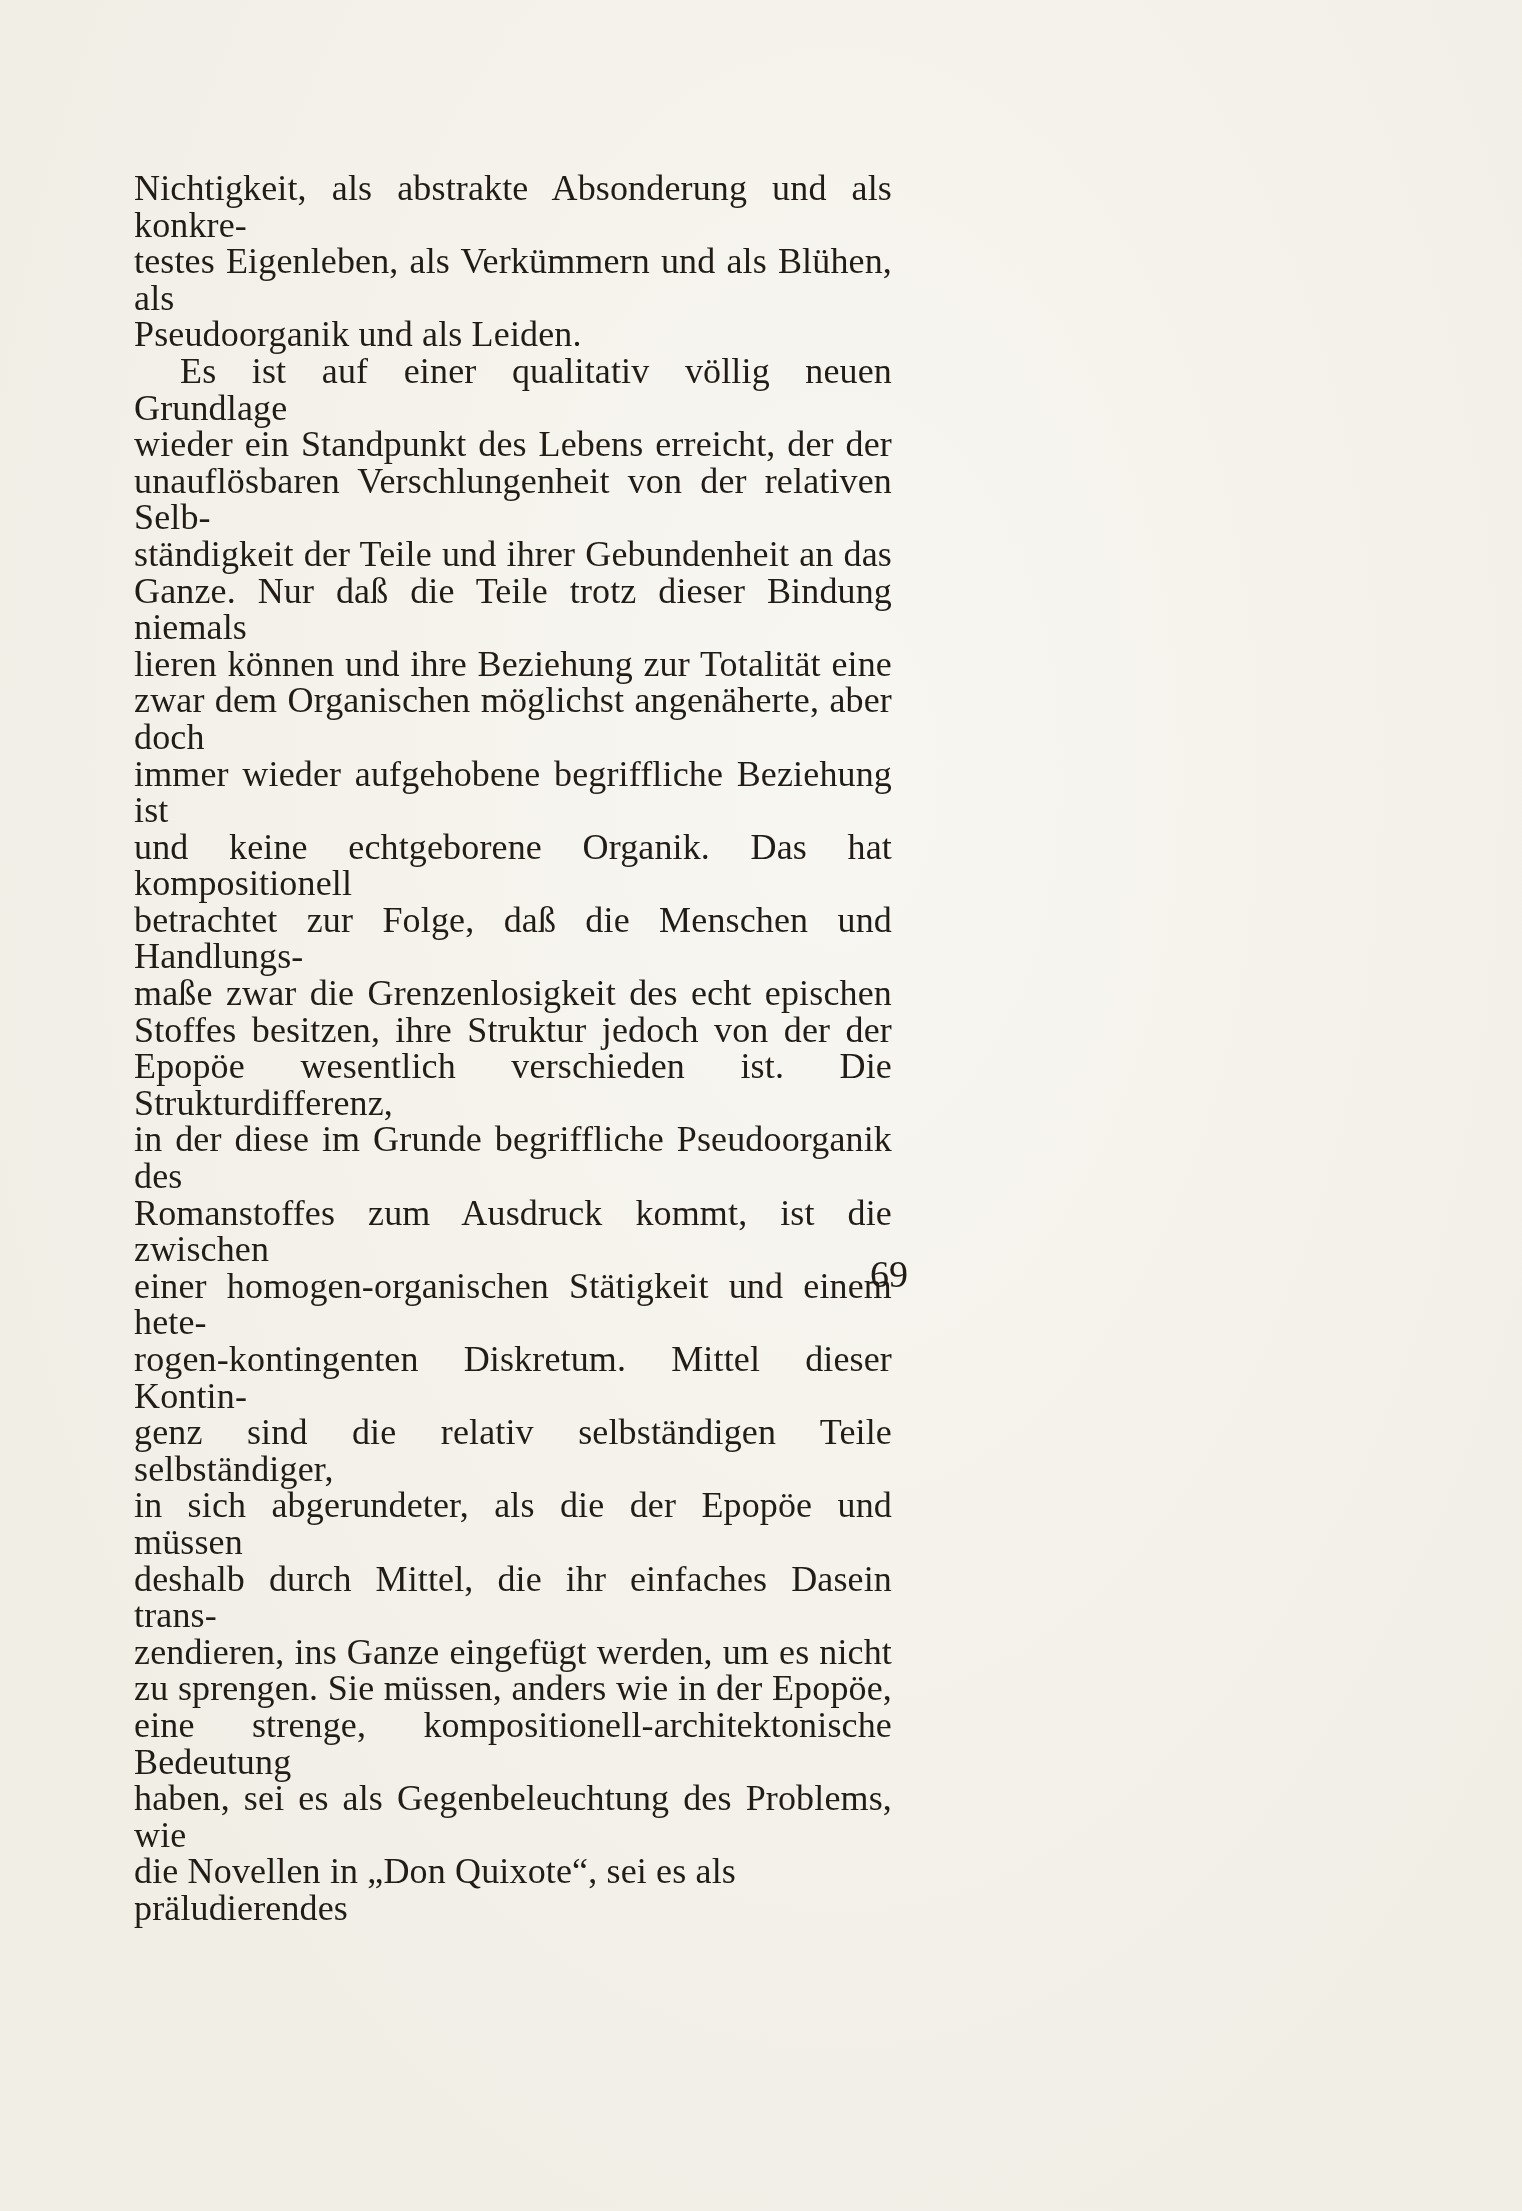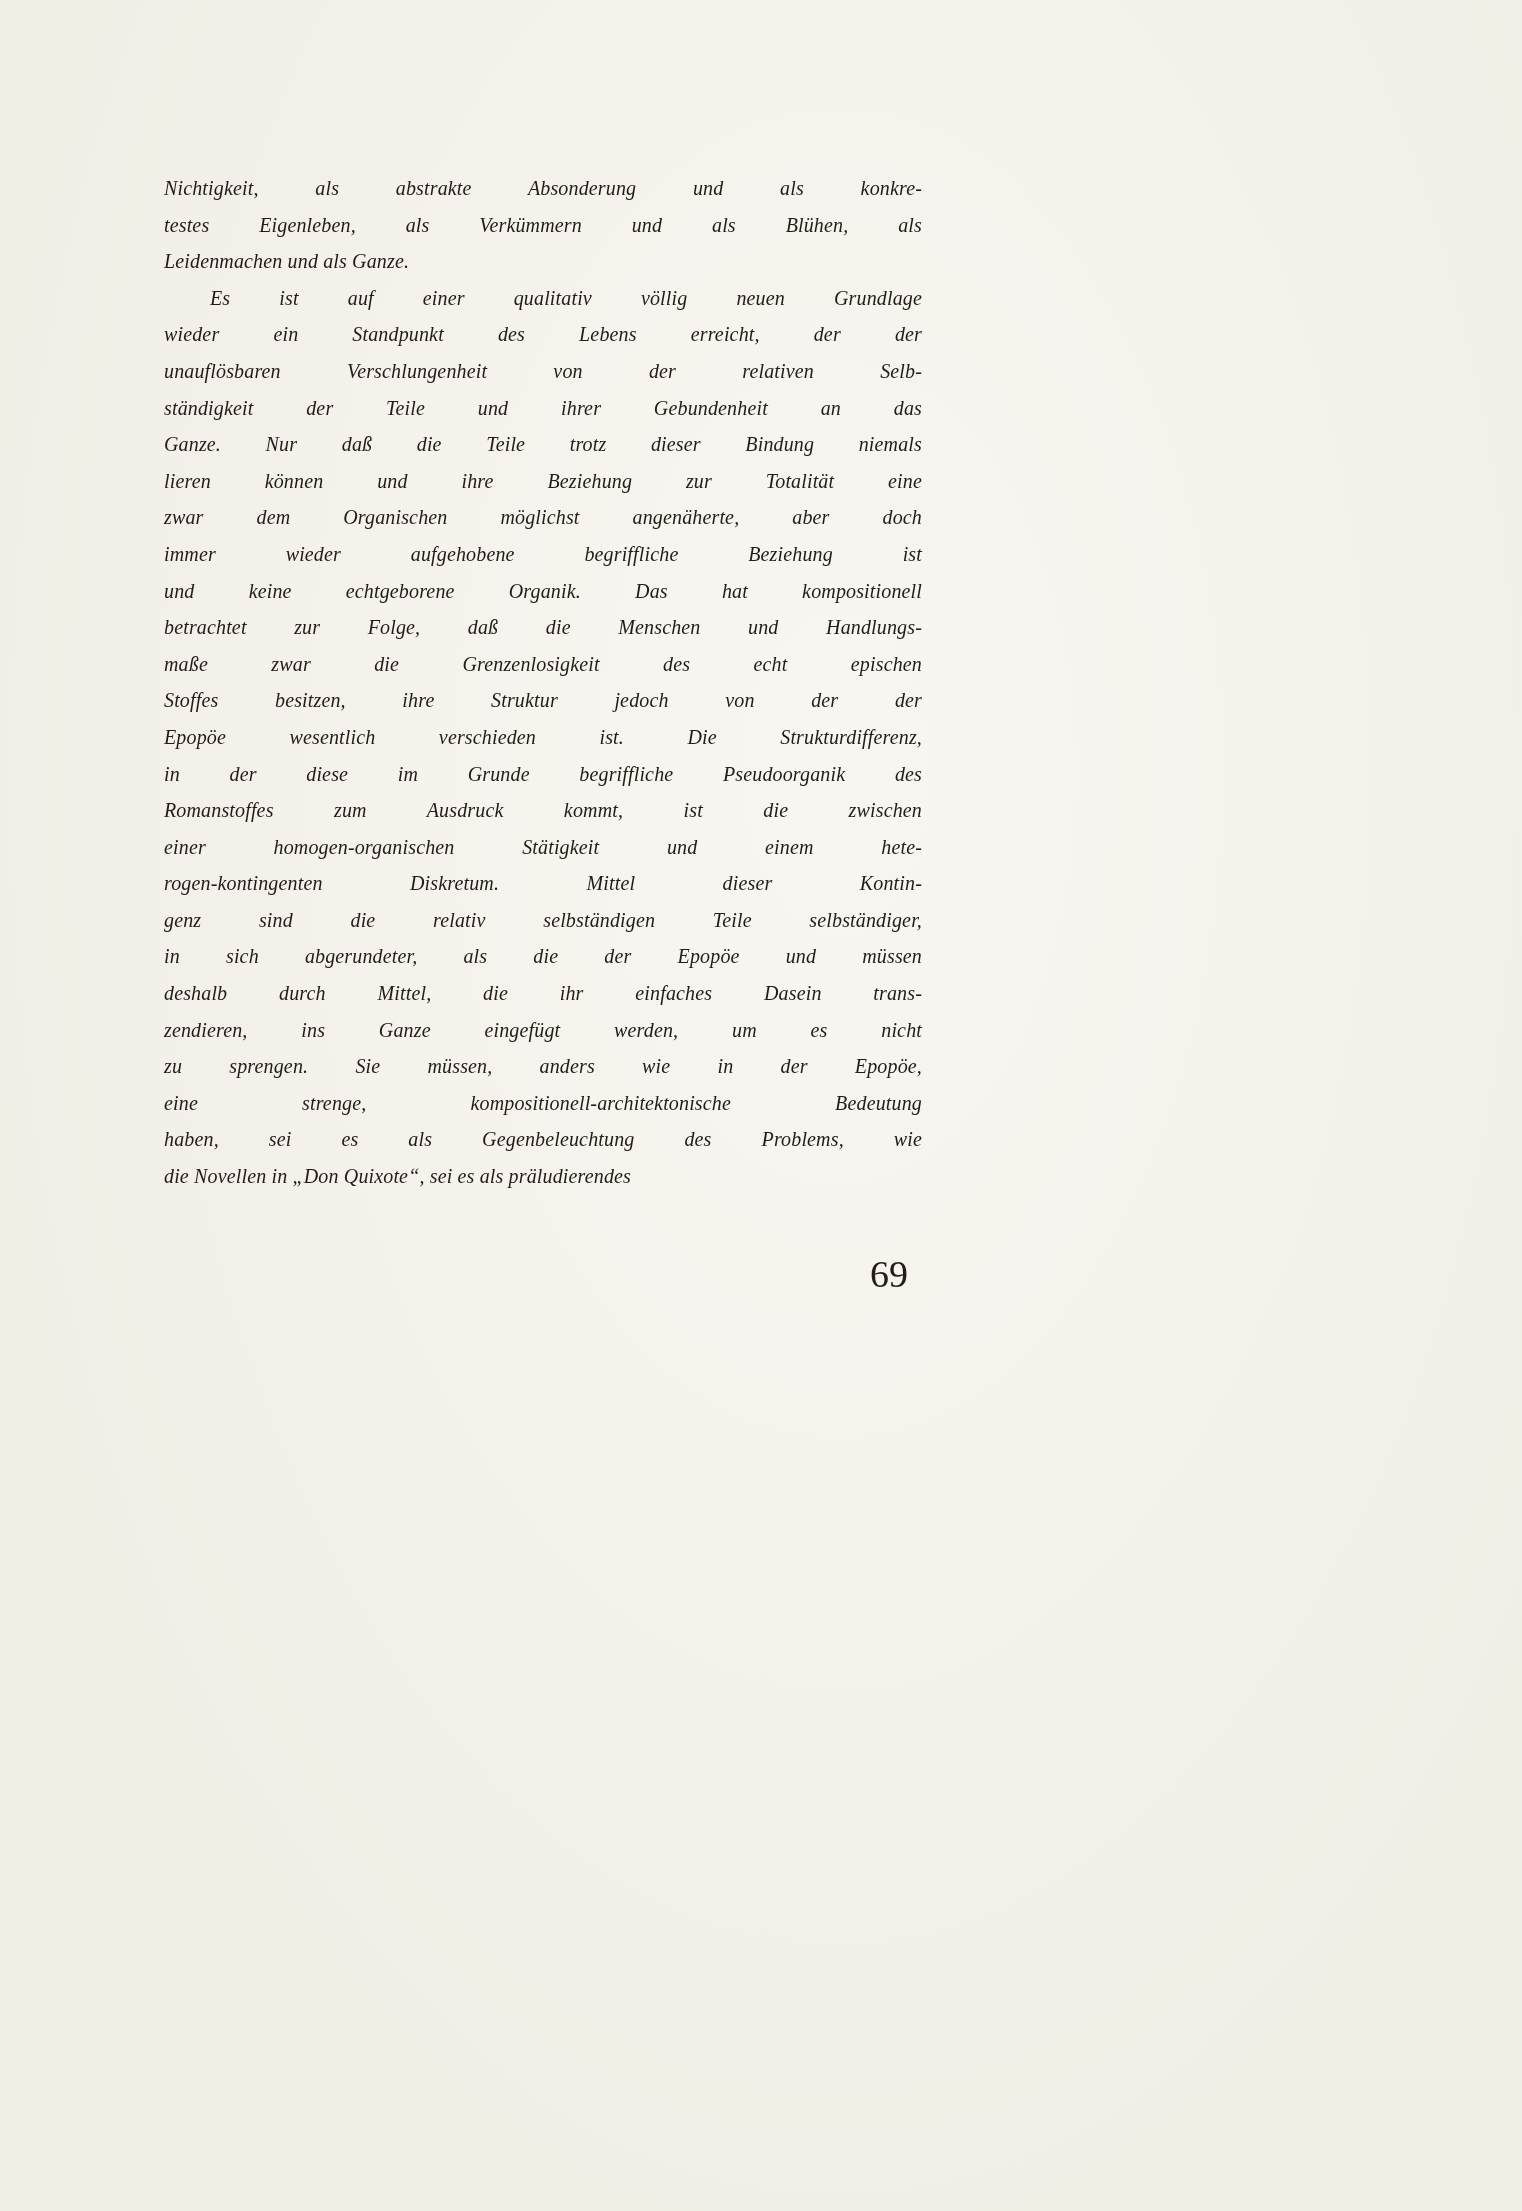--- a/index.html
+++ b/index.html
@@ -16,28 +16,27 @@
   }
   .scan-page {
     position: absolute;
     inset: 0;
     background:
       radial-gradient(ellipse at 55% 35%, rgba(255,255,255,0.35), rgba(0,0,0,0.015) 75%),
       #f5f2ea;
   }
   .text-block {
     position: absolute;
-    left: 164px;
+    left: 134px;
     top: 170px;
     width: 758px;
-    font-size: 20px;
+    font-size: 36px;
     line-height: 36.6px;
     color: #211d16;
     letter-spacing: 0.15px;
-    font-style: italic;
   }
   .line {
     text-align: left;
   }
   .line.just {
     text-align: justify;
     text-align-last: justify;
   }
   .line.indent {
     text-indent: 46px;
@@ -52,21 +51,21 @@
     color: #211d16;
   }
 </style>
 </head>
 <body>
 
 <div class="scan-page">
   <div class="text-block" id="text-block">
       <div class="line just">Nichtigkeit, als abstrakte Absonderung und als konkre-</div>
       <div class="line just">testes Eigenleben, als Verkümmern und als Blühen, als</div>
-      <div class="line">Leidenmachen und als Ganze.</div>
+      <div class="line">Pseudoorganik und als Leiden.</div>
       <div class="line just indent">Es ist auf einer qualitativ völlig neuen Grundlage</div>
       <div class="line just">wieder ein Standpunkt des Lebens erreicht, der der</div>
       <div class="line just">unauflösbaren Verschlungenheit von der relativen Selb-</div>
       <div class="line just">ständigkeit der Teile und ihrer Gebundenheit an das</div>
       <div class="line just">Ganze. Nur daß die Teile trotz dieser Bindung niemals</div>
       <div class="line just">lieren können und ihre Beziehung zur Totalität eine</div>
       <div class="line just">zwar dem Organischen möglichst angenäherte, aber doch</div>
       <div class="line just">immer wieder aufgehobene begriffliche Beziehung ist</div>
       <div class="line just">und keine echtgeborene Organik. Das hat kompositionell</div>
       <div class="line just">betrachtet zur Folge, daß die Menschen und Handlungs-</div>

